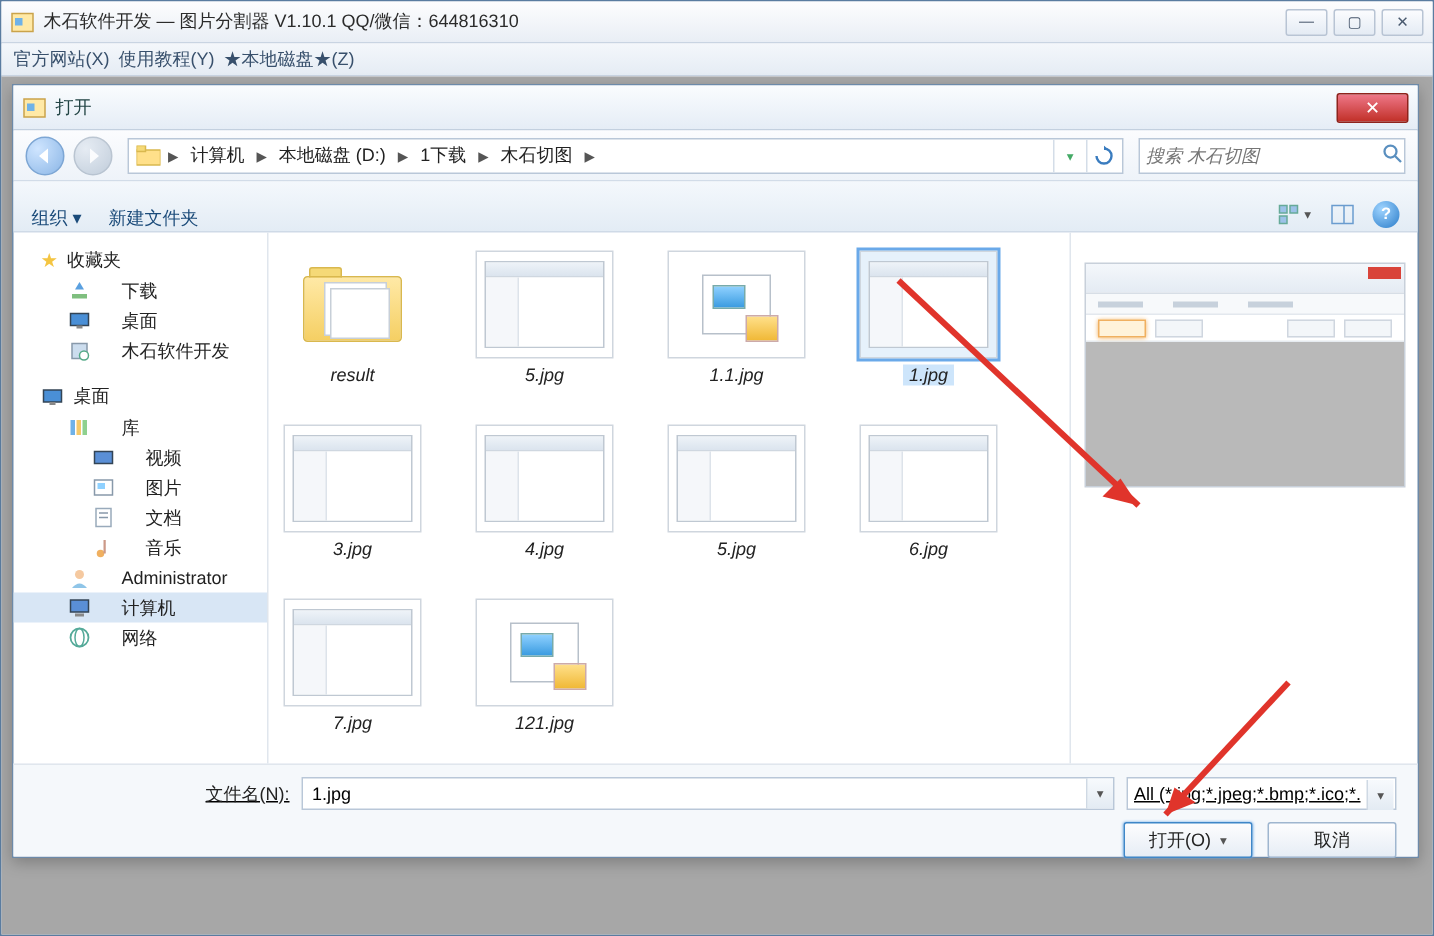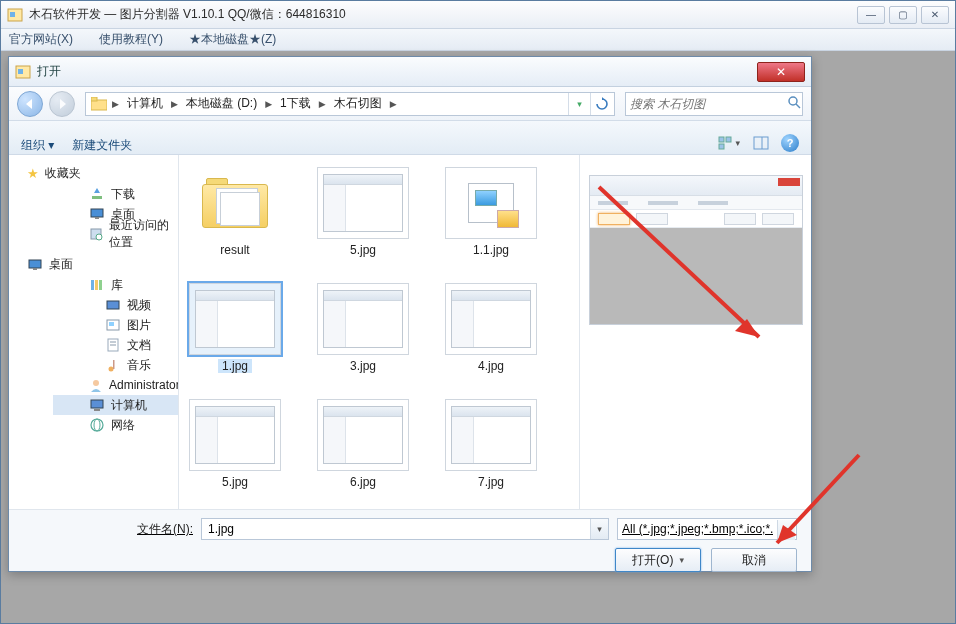--- a/index.html
+++ b/index.html
@@ -5,25 +5,25 @@
 * { margin: 0; padding: 0; box-sizing: border-box; font-family: "Microsoft YaHei", "Segoe UI", Tahoma, sans-serif; font-size: 12px; }
 body { background: #fff; width: 956px; height: 624px; overflow: hidden; position: relative; }
 
 
 .app-window { width: 956px; height: 624px; border: 1px solid #5a7ca0; background: #fff; position: relative; }
 .app-titlebar { height: 28px; background: linear-gradient(#fdfdfe, #e9eef5); border-bottom: 1px solid #c9d4e2; display: flex; align-items: center; padding: 0 6px; }
 .app-titlebar .icon-app { width: 16px; height: 16px; margin-right: 6px; }
 .app-title { color: #2b2b2b; flex: 1; }
 .winbtns { display: flex; gap: 4px; align-items: center; }
 .winbtn { width: 28px; height: 18px; border: 1px solid #b8c4d4; border-radius: 2px; background: linear-gradient(#fbfcfe,#e4ebf4); display: flex; align-items: center; justify-content: center; font-family: "Segoe UI Symbol", sans-serif; font-size: 10px; color: #49596e; cursor: default; }
-.app-menubar { height: 22px; background: linear-gradient(#f4f7fb,#e5ecf4); border-bottom: 1px solid #c9d4e2; display: flex; align-items: center; padding: 0 8px; gap: 26px; color: #38506c; }
+.app-menubar { height: 22px; background: linear-gradient(#f4f7fb,#e5ecf4); border-bottom: 1px solid #c9d4e2; display: flex; align-items: center; padding: 0 8px; gap: 6px; color: #38506c; }
 .app-body { background: #a7a7a7; height: calc(100% - 50px); }
 
 
-.dialog { position: absolute; left: 8px; top: 56px; width: 804px; height: 516px; background: #fff; border: 1px solid #6d8aa9; box-shadow: 0 3px 10px rgba(0,0,0,.25); }
+.dialog { position: absolute; left: 8px; top: 56px; width: 938px; height: 516px; background: #fff; border: 1px solid #6d8aa9; box-shadow: 0 3px 10px rgba(0,0,0,.25); }
 .dlg-titlebar { height: 30px; background: linear-gradient(#fafcfe,#e5edf6); border-bottom: 1px solid #c3d0df; display: flex; align-items: center; padding: 0 6px; }
 .dlg-titlebar .icon-app { width: 16px; height: 16px; margin-right: 6px; }
 .dlg-title { flex: 1; color: #244; }
 .dlg-close { width: 48px; height: 20px; background: linear-gradient(#e78, #c13028); border: 1px solid #8e231c; border-radius: 2px; color: #fff; display: flex; align-items: center; justify-content: center; font-size: 12px; }
 .dlg-inactive-title { color: #999; margin-left: 20px; }
 
 
 .navrow { height: 34px; background: linear-gradient(#fbfcfe,#eef3f9); border-bottom: 1px solid #d2dce8; display: flex; align-items: center; padding: 0 8px; gap: 6px; }
 .navbtn { width: 26px; height: 26px; border-radius: 13px; background: radial-gradient(circle at 30% 30%, #cfe5ff, #8bb6e6); border: 1px solid #7da6d4; display:flex; align-items:center; justify-content:center; color:#2a5; }
 .navbtn.disabled { filter: grayscale(.6) opacity(.6); }
@@ -41,28 +41,28 @@
 .toolrow { height:34px; background: linear-gradient(#f4f8fc,#e3ecf5); border-bottom:1px solid #cfdae7; display:flex; align-items:flex-end; padding:0 12px; gap:18px; color:#1b4b7a; }
 .toolrow .right { margin-left:auto; display:flex; gap:8px; align-items:center; }
 .toolrow .ticon { width:24px; height:22px; border:1px solid transparent; border-radius:2px; display:flex; align-items:center; justify-content:center; }
 .help-ico { width:18px; height:18px; border-radius:9px; background:radial-gradient(circle at 35% 30%, #9fd4ff, #2a7cc9); color:#fff; display:flex; align-items:center; justify-content:center; font-weight:bold; font-size:11px; }
 
 
 .dlg-body { display:flex; height: calc(100% - 30px - 34px - 34px - 62px); }
 .navpane { width:170px; border-right:1px solid #e0e6ed; padding:8px 0 0 0; overflow:hidden; }
 .np-group { margin-bottom:10px; }
 .np-head { display:flex; align-items:center; padding:2px 6px 2px 18px; gap:6px; color:#222; }
-.np-item { display:flex; align-items:center; padding:2px 6px 2px 36px; gap:6px; color:#222; height:20px;margin-left:44px; }
+.np-item { display:flex; align-items:center; padding:2px 6px 2px 36px; gap:20px; color:#222; height:20px; }
 .np-item.sel { background:#d8e6f5; }
 .np-sub { padding-left:52px; }
 .ico16 { width:16px; height:16px; display:inline-flex; align-items:center; justify-content:center; }
 
 .filepane { flex:1; padding:12px 10px; overflow:auto; position:relative; }
 .filegrid { display:flex; flex-wrap:wrap; gap:26px 36px; align-content:flex-start; }
-.fileitem { width:92px; display:flex; flex-direction:column; align-items:center; gap:4px; }
+.fileitem { width:92px; display:flex; flex-direction:column; align-items:center; gap:4px;font-style:italic; }
 .fileitem.sel .thumb { outline:2px solid #6aa9e9; background:#e6f1fb; }
 .fileitem.sel .fname { background:#cde5fb; }
 .thumb { width:92px; height:72px; border:1px solid #cfd6de; background:#fff; display:flex; align-items:center; justify-content:center; position:relative; overflow:hidden; }
 .fname { padding:0 4px; color:#222; }
 .folder-ico { width:66px; height:54px; position:relative; }
 .folder-back { position:absolute; left:0; top:8px; width:66px; height:44px; background:linear-gradient(#ffe9a6,#f5cf63); border:1px solid #d9b84e; border-radius:3px; }
 .folder-tab { position:absolute; left:4px; top:2px; width:22px; height:10px; background:#f5d977; border:1px solid #d9b84e; border-radius:2px 2px 0 0; }
 .folder-sheets { position:absolute; left:18px; top:16px; width:40px; height:34px; background:#fff; border:1px solid #c7cfd8; box-shadow:-3px -3px 0 #fff, -3px -3px 0 1px #c7cfd8; }
 .thumb .mini-app { width:80px; height:58px; border:1px solid #bfc8d2; background:#fff; }
 .mini-app .mini-top { height:10px; background:linear-gradient(#eef3f8,#dbe4ee); border-bottom:1px solid #cfd7e0; }
@@ -239,21 +239,21 @@
             </span>
             <span>桌面</span>
           </div>
         <div class="np-item">
             <span class="ico16">
               <svg width="14" height="14">
                 <rect x="2" y="2" width="10" height="10" fill="#cde" stroke="#89a"></rect>
                 <circle cx="10" cy="10" r="3" fill="#fff" stroke="#5a8"></circle>
               </svg>
             </span>
-            <span>最近访问的位置</span>
+            <span>木石软件开发</span>
           </div>
       </div>
       <div class="np-group">
         <div class="np-head">
             <span class="ico16">
               <svg width="14" height="12">
                 <rect x="1" y="1" width="12" height="8" fill="#4a8fd6" stroke="#345"></rect>
                 <rect x="5" y="9" width="4" height="2" fill="#888"></rect>
               </svg>
             </span>
@@ -429,20 +429,26 @@
             <div class="thumb">
               <div class="mini-app">
                 <div class="mini-top"></div>
                 <div class="mini-body">
                   <div class="mini-side"></div>
                   <div class="mini-main"></div>
                 </div>
               </div>
             </div>
             <div class="fname">7.jpg</div>
+          </div>
+          <div class="fileitem">
+            <div class="thumb">
+              <div class="pic-ico"></div>
+            </div>
+            <div class="fname">121.jpg</div>
           </div>
         </div>
     </div>
 
     <div class="previewpane">
       <div class="preview-img">
         <div class="pv-close"></div>
         <div class="pv-top"></div>
         <div class="pv-sub">
             <span></span>

